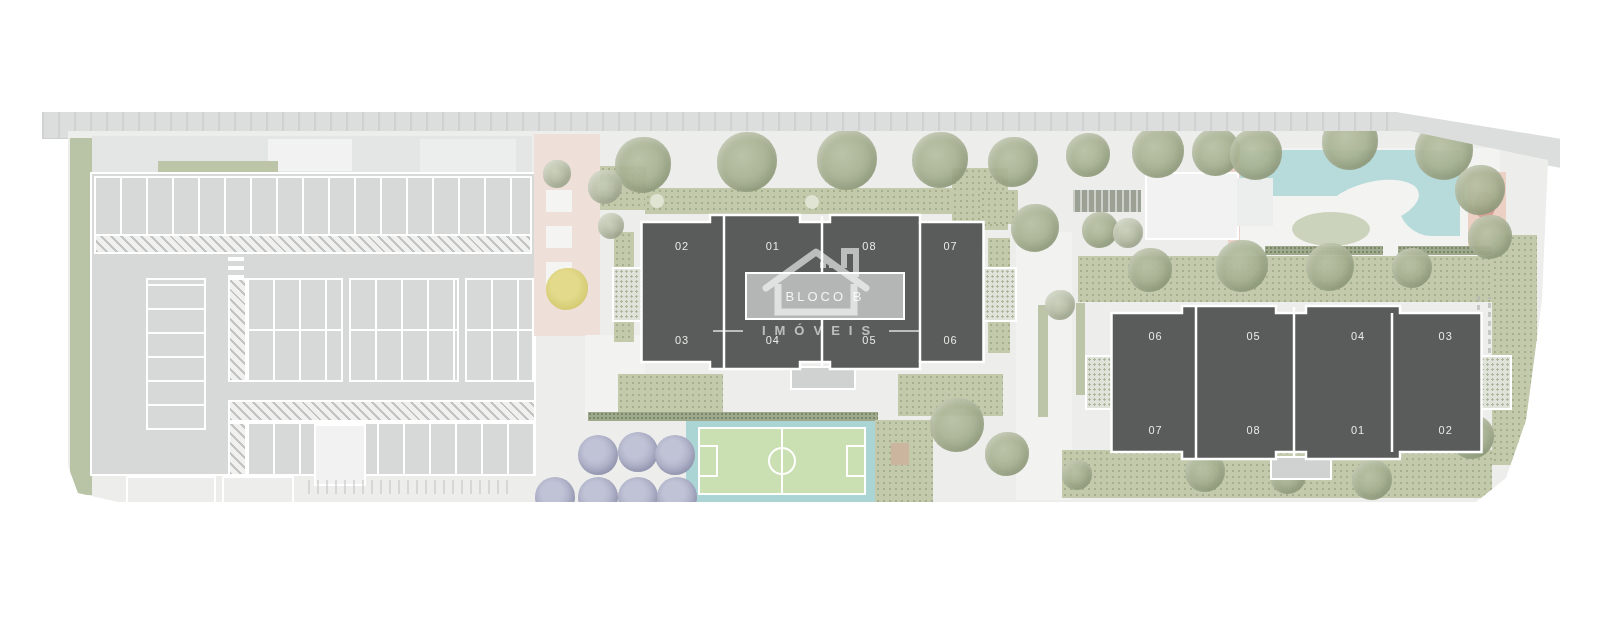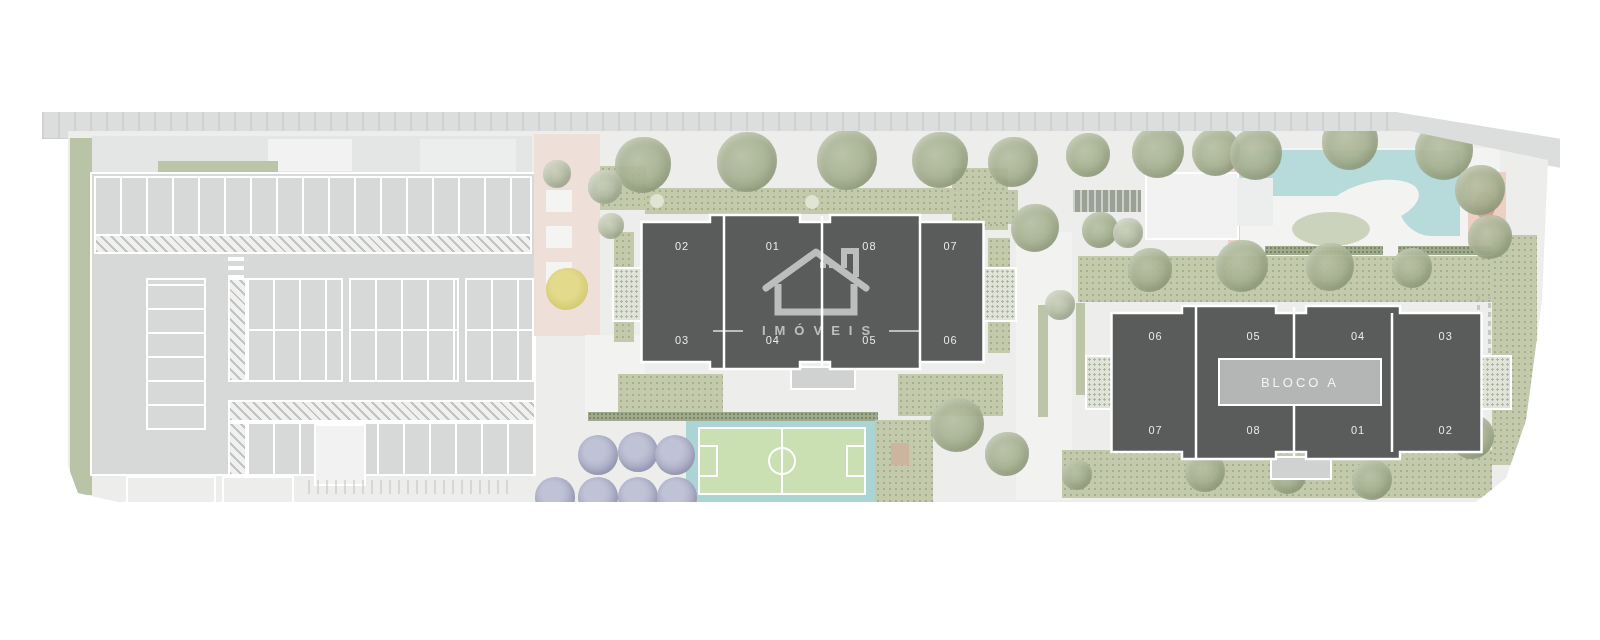--- a/index.html
+++ b/index.html
@@ -102,41 +102,41 @@
     </div>
 
     <div class="abs block" style="left:640px;top:212px;width:345px;height:160px">
       <div class="abs void" style="left:-28px;top:55px;width:85px;height:51px"></div>
       <div class="abs void" style="left:288px;top:55px;width:85px;height:51px"></div>
       <div class="abs canopy" style="left:150px;top:154px;width:62px;height:20px"></div>
       <svg width="345" height="160" viewBox="0 0 345 160" style="position:absolute;left:0;top:0;overflow:visible">
         <path d="M1.5,10 H70 V3 H160 V10 H190 V3 H280 V10 H343.5 V150 H280 V157 H190 V150 H160 V157 H70 V150 H1.5 Z" fill="#595c5a" stroke="#fff" stroke-width="2.5"></path>
         <path d="M84,4 V156 M182,4 V156 M280,10 V150" stroke="#fff" stroke-width="2.5" fill="none"></path>
       </svg>
+      <div class="abs corridor" style="left:105px;top:60px;width:156px;height:44px">
+        <span>BLOCO B</span>
+      </div>
     <span class="unit-label" style="left: 12.2%; top: 21%;">02</span>
         <span class="unit-label" style="left: 38.5%; top: 21%;">01</span>
         <span class="unit-label" style="left: 66.5%; top: 21%;">08</span>
         <span class="unit-label" style="left: 90%; top: 21%;">07</span>
         <span class="unit-label" style="left: 12.2%; top: 80%;">03</span>
         <span class="unit-label" style="left: 38.5%; top: 80%;">04</span>
         <span class="unit-label" style="left: 66.5%; top: 80%;">05</span>
         <span class="unit-label" style="left: 90%; top: 80%;">06</span>
       </div>
 
     <div class="abs block" style="left:1110px;top:303px;width:373px;height:159px">
       <div class="abs void" style="left:-25px;top:52px;width:85px;height:51px"></div>
       <div class="abs void" style="left:313px;top:52px;width:85px;height:51px"></div>
       <div class="abs canopy" style="left:160px;top:153px;width:58px;height:20px"></div>
       <svg width="373" height="159" viewBox="0 0 373 159" style="position:absolute;left:0;top:0;overflow:visible">
         <path d="M1.5,10 H72 V3 H166 V10 H196 V3 H290 V10 H371.5 V149 H290 V156 H196 V149 H166 V156 H72 V149 H1.5 Z" fill="#595c5a" stroke="#fff" stroke-width="2.5"></path>
         <path d="M86,4 V155 M184,4 V155 M282,10 V149" stroke="#fff" stroke-width="2.5" fill="none"></path>
       </svg>
-      <div class="abs corridor" style="left:108px;top:55px;width:160px;height:44px">
-        <span>BLOCO A</span>
-      </div>
     <span class="unit-label" style="left: 12.2%; top: 21%;">06</span>
         <span class="unit-label" style="left: 38.5%; top: 21%;">05</span>
         <span class="unit-label" style="left: 66.5%; top: 21%;">04</span>
         <span class="unit-label" style="left: 90%; top: 21%;">03</span>
         <span class="unit-label" style="left: 12.2%; top: 80%;">07</span>
         <span class="unit-label" style="left: 38.5%; top: 80%;">08</span>
         <span class="unit-label" style="left: 66.5%; top: 80%;">01</span>
         <span class="unit-label" style="left: 90%; top: 80%;">02</span>
       </div>
   <div class="abs strip-green" style="left: 70px; top: 138px; width: 22px; height: 357px;"></div>

